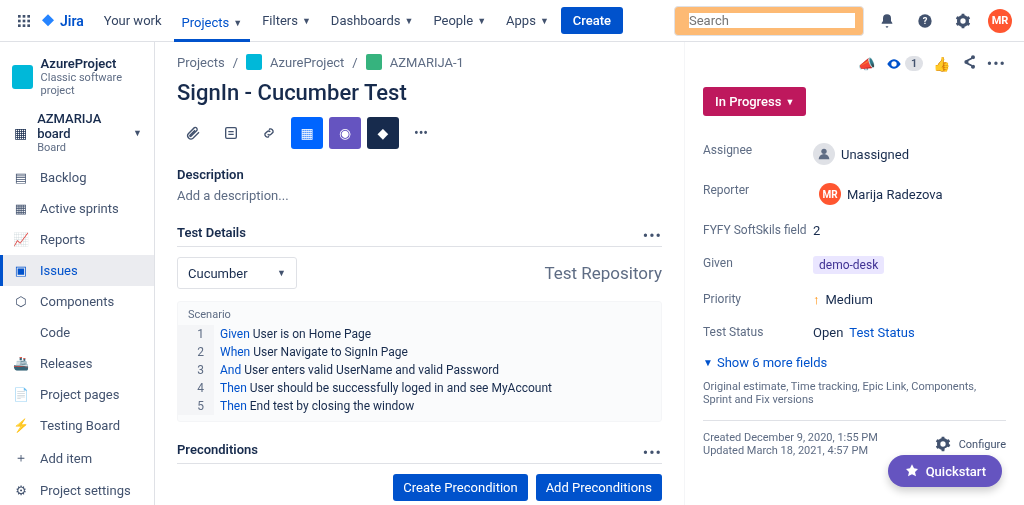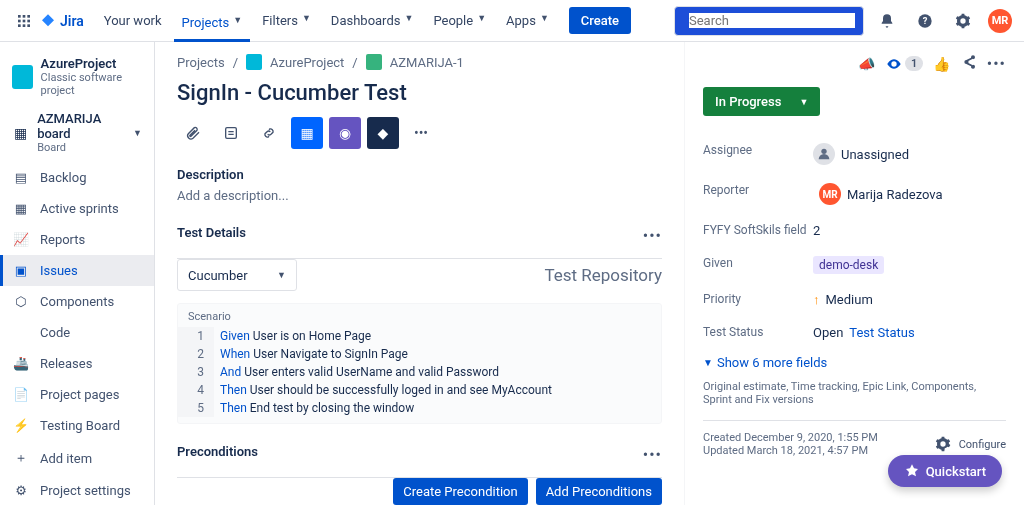--- a/index.html
+++ b/index.html
@@ -1,25 +1,25 @@
 <!DOCTYPE html>
 <html><head>
 <meta charset="utf-8">
 <style>
 *{margin:0;padding:0;box-sizing:border-box;font-family:-apple-system,BlinkMacSystemFont,"Segoe UI",Roboto,Arial,sans-serif}
 body{width:1024px;height:505px;overflow:hidden;background:#fff;color:#172b4d;font-size:14px}
 .topbar{height:42px;border-bottom:1px solid #dfe1e6;display:flex;align-items:center;padding:0 12px;gap:4px}
 .apps-icon{width:24px;height:24px;display:flex;align-items:center;justify-content:center;color:#42526e;cursor:pointer}
 .jira-logo{display:flex;align-items:flex-start;gap:4px;color:#0052cc;font-weight:600;margin-right:8px}
-.nav-item{padding:4px 8px;color:#344563;cursor:pointer;display:flex;gap:4px;font-size:13px}
+.nav-item{padding:4px 8px;color:#344563;cursor:pointer;display:flex;align-items:center;gap:4px;font-size:13px}
 .nav-item.active{color:#0052cc;border-bottom:3px solid #0052cc;padding-bottom:9px;margin-top:12px}
 .chev{font-size:9px;color:#42526e}
-.create-btn{background:#0052cc;color:#fff;padding:6px 12px;border-radius:3px;font-weight:500;margin-left:8px;cursor:pointer;font-size:13px}
+.create-btn{background:#0052cc;color:#fff;padding:6px 12px;border-radius:3px;font-weight:500;cursor:pointer;font-size:13px}
 .spacer{flex:1}
-.search-box{width:190px;height:30px;background:#1d4ed8;border:1px solid #dfe1e6;border-radius:4px;display:flex;align-items:center;padding:0 8px;color:#5e6c84}
+.search-box{width:190px;height:30px;background:#fdba74;border:1px solid #dfe1e6;border-radius:4px;display:flex;align-items:center;padding:0 8px;color:#5e6c84}
 .search-box input{border:none;outline:none;flex:1;margin-left:6px;font-size:13px}
 .top-icon{width:30px;height:30px;display:flex;align-items:center;justify-content:center;color:#42526e;cursor:pointer;margin-left:4px}
 .avatar{width:24px;height:24px;border-radius:50%;background:#ff5630;color:#fff;display:flex;align-items:center;justify-content:center;font-size:11px;font-weight:700;margin-left:6px;cursor:pointer}
 .avatar.sm{width:22px;height:22px;font-size:10px}
 .main{display:flex;height:463px}
 .sidebar{width:155px;border-right:1px solid #dfe1e6;padding:8px 0;overflow-y:auto}
 .sb-header{padding:6px 12px;display:flex;align-items:center;gap:8px}
 .proj-icon{width:24px;height:24px;background:#00b8d9;border-radius:3px}
 .proj-name{font-size:13px;font-weight:600;color:#172b4d}
 .proj-sub{font-size:11px;color:#5e6c84}
@@ -38,38 +38,38 @@
 .bc-icon{width:16px;height:16px;background:#00b8d9;border-radius:2px;display:inline-block}
 .bc-icon.story{background:#36b37e}
 h1.title{font-size:22px;font-weight:500;margin-bottom:12px}
 .toolbar{display:flex;gap:6px;margin-bottom:18px}
 .tb-btn{width:32px;height:32px;border-radius:3px;display:flex;align-items:center;justify-content:center;cursor:pointer;color:#42526e}
 .tb-btn.blue{background:#0065ff;color:#fff}
 .tb-btn.purple{background:#6554c0;color:#fff}
 .tb-btn.dark{background:#172b4d;color:#fff}
 .section-title{font-size:13px;font-weight:600;color:#172b4d;margin-bottom:6px}
 .desc-ph{color:#5e6c84;font-size:13px;margin-bottom:22px;cursor:text}
-.panel-header{display:flex;justify-content:space-between;align-items:center;border-bottom:1px solid #dfe1e6;padding-bottom:12px;}
+.panel-header{display:flex;justify-content:space-between;align-items:center;border-bottom:1px solid #dfe1e6;padding-bottom:0;margin-bottom:10px}
 .more-dots{color:#42526e;cursor:pointer;font-size:16px;letter-spacing:1px}
 .test-type-row{display:flex;align-items:center;justify-content:space-between;margin-bottom:12px}
 .select{width:120px;height:32px;border:1px solid #dfe1e6;border-radius:3px;display:flex;align-items:center;justify-content:space-between;padding:0 10px;cursor:pointer;font-size:13px}
 .repo-link{color:#5e6c84;font-size:17px;cursor:pointer}
 .scenario-block{background:#fafbfc;border:1px solid #f4f5f7;border-radius:3px;padding:6px 0;margin-bottom:20px}
 .scenario-label{font-size:11px;color:#5e6c84;padding:0 10px 4px}
 .code-line{display:flex;font-family:Menlo,Monaco,monospace;font-size:12px;line-height:1.5}
 .line-num{width:36px;text-align:right;padding-right:10px;color:#5e6c84;background:#f4f5f7}
 .code-text{padding-left:6px;white-space:pre}
 .kw{color:#0052cc}
 .btn-row{display:flex;gap:8px;justify-content:flex-end;margin-bottom:10px}
 .btn-primary{background:#0052cc;color:#fff;padding:6px 10px;border-radius:3px;cursor:pointer;font-size:13px}
 .right{width:340px;padding:12px 18px;overflow-y:auto;border-left:1px solid #f4f5f7}
 .right-actions{display:flex;justify-content:flex-end;gap:10px;align-items:center;margin-bottom:14px;color:#42526e}
 .watch{display:flex;align-items:center;gap:3px;font-size:12px}
 .watch-count{background:#dfe1e6;border-radius:8px;padding:1px 6px;font-size:11px;font-weight:600}
-.status-btn{background:#15803d;color:#fff;padding:7px 12px;border-radius:3px;display:inline-flex;align-items:center;gap:18px;cursor:pointer;font-size:13px;font-weight:500;margin-bottom:18px}
+.status-btn{background:#be185d;color:#fff;padding:7px 12px;border-radius:3px;display:inline-flex;align-items:center;gap:4px;cursor:pointer;font-size:13px;font-weight:500;margin-bottom:18px}
 .field-row{display:flex;padding:9px 0;font-size:13px}
 .field-label{width:110px;color:#5e6c84;font-size:12px}
 .field-val{flex:1;display:flex;align-items:center;gap:6px}
 .unassigned-icon{width:22px;height:22px;border-radius:50%;background:#dfe1e6;display:flex;align-items:center;justify-content:center;color:#5e6c84}
 .label-chip{background:#eae6ff;color:#403294;padding:2px 6px;border-radius:3px;font-size:12px}
 .prio-icon{color:#ff8b00;font-weight:bold}
 .link{color:#0052cc;cursor:pointer}
 .show-more{color:#0052cc;font-size:13px;cursor:pointer;display:flex;align-items:center;gap:4px;margin-top:6px}
 .show-more-sub{font-size:11px;color:#5e6c84;margin-top:10px;margin-bottom:14px}
 .dates{font-size:11px;color:#5e6c84;border-top:1px solid #dfe1e6;padding-top:10px;display:flex;justify-content:space-between}

